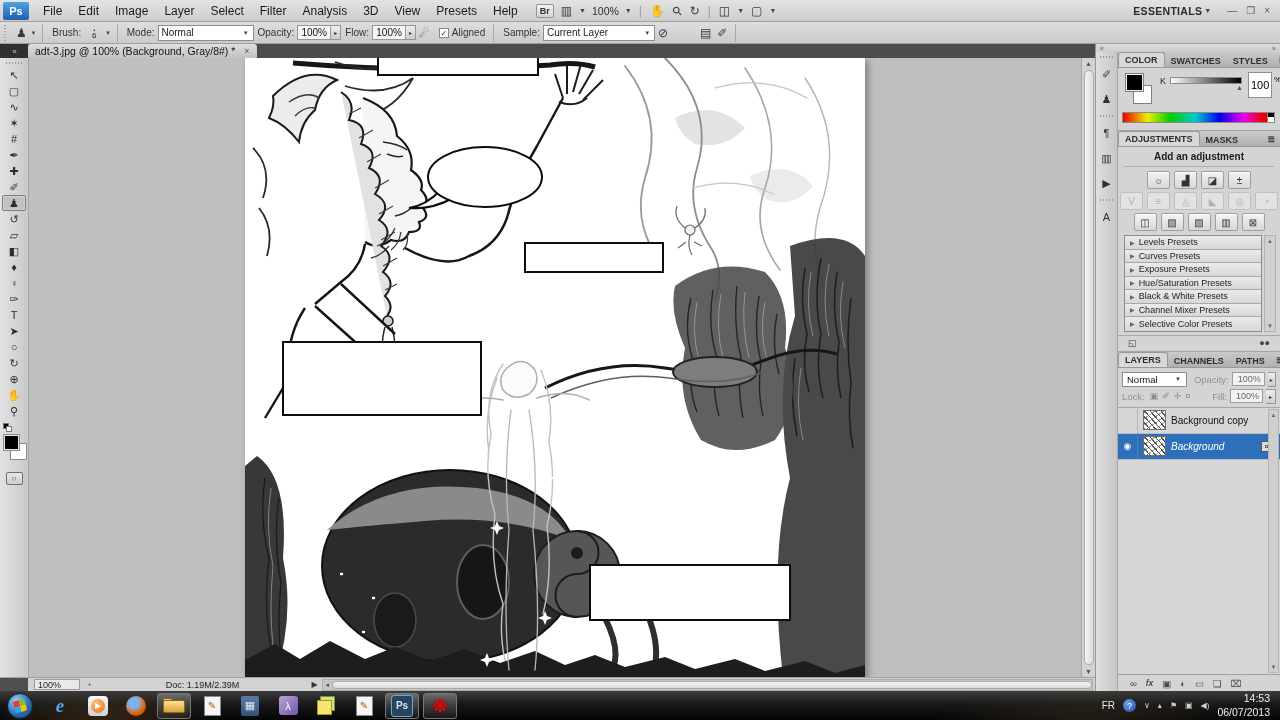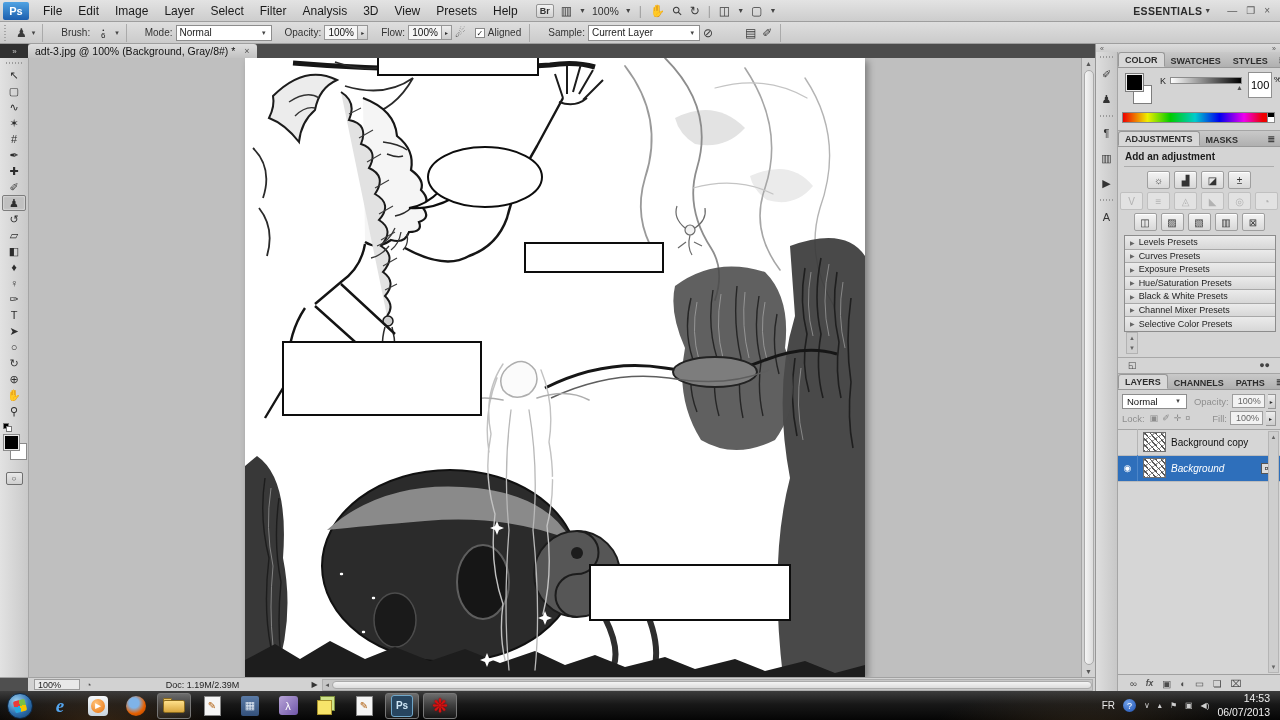--- a/index.html
+++ b/index.html
@@ -26,21 +26,21 @@
   .workspace { font-size:10.5px; font-weight:bold; color:#2c2c2c; letter-spacing:.3px; margin-right:0; }
   .win-controls { display:flex; gap:9px; margin:0 10px 0 14px; color:#5c5c5c; font-size:10px; }
 
   
   .optionsbar { position:absolute; left:0; top:22px; width:1280px; height:22px;
     background:linear-gradient(#dedede,#cbcbcb); border-bottom:1px solid #9e9e9e;
     display:flex; align-items:center; font-size:10px; color:#222; }
   .grip-v { width:5px; height:16px; margin:0 4px;
     background:repeating-linear-gradient(#a5a5a5 0 1px,transparent 1px 3px); background-size:2px 100%; background-repeat:repeat-y; }
   .ob-sep { width:1px; height:18px; background:#aaa; margin:0 5px; }
-  .ob-label { color:#333; margin:0 3px 0 13px; }
+  .ob-label { color:#333; margin:0 3px 0 4px; }
   .ob-select { height:16px; background:#fff; border:1px solid #8d8d8d; display:flex;
     align-items:center; justify-content:space-between; padding:0 3px; font-size:10px; }
   .ob-input { height:15px; width:34px; background:#f6f6f6; border:1px solid #979797;
     font-size:10px; text-align:center; color:#111; }
   .spin { width:10px; height:15px; border:1px solid #979797; border-left:none;
     background:linear-gradient(#eee,#ccc); font-size:6px; color:#333; display:flex; align-items:center; justify-content:center; }
   .checkbox { width:10px; height:10px; background:#fff; border:1px solid #888;
     font-size:8px; line-height:9px; text-align:center; color:#222; margin:0 3px 0 6px; }
   .tool-preview { display:flex; flex-direction:column; align-items:center; width:16px; line-height:6px; margin:0 2px; }
   .tool-preview .dot { font-size:6px; } .tool-preview .num { font-size:8px; color:#222; }
@@ -117,28 +117,28 @@
   .cp-thumb { position:absolute; left:118px; top:16px; font-size:7px; color:#555; }
   .cp-val { position:absolute; left:130px; top:4px; width:24px; height:26px; background:#fff; border:1px solid #909090; font-size:11px; text-align:right; padding:1px 2px; }
   .cp-pct { position:absolute; left:156px; top:7px; font-size:8px; }
   .cp-ramp { position:absolute; left:4px; top:44px; width:146px; height:11px; border:1px solid #8a8a8a;
     background:linear-gradient(to right,#e00,#ee0 17%,#0c0 33%,#0cc 50%,#00e 67%,#e0e 84%,#e00 97%,#e00); }
   .cp-bw { position:absolute; left:150px; top:44px; width:7px; height:11px; border:1px solid #8a8a8a; border-left:none;
     background:linear-gradient(#000 0 50%,#fff 50% 100%); }
 
   
   .adj-body { border-bottom:1px solid #a5a5a5; }
-  .adj-heading { font-size:10px; font-weight:bold; color:#1b1b1b; padding:4px 7px 3px; }
+  .adj-heading { font-size:10px; font-weight:bold; color:#1b1b1b; padding:4px 7px 3px;text-align:center; }
   .adj-rule { height:1px; background:#adadad; margin:1px 6px 4px; }
   .adj-row { display:flex; justify-content:center; gap:4px; margin:3px 0; }
   .adj-btn { width:23px; height:18px; border:1px solid #9f9f9f; border-radius:2px;
     background:linear-gradient(#f4f4f4,#d8d8d8); font-size:10px; color:#333;
     display:flex; align-items:center; justify-content:center; box-shadow:inset 0 1px 0 #fff; }
   .adj-btn.dim { color:#b2b2b2; border-color:#c0c0c0; background:#e2e2e2; box-shadow:none; }
-  .preset-wrap { display:flex; margin:4px 4px 2px 6px;flex-direction:column; }
+  .preset-wrap { display:flex; margin:4px 4px 2px 6px; }
   .preset-list { flex:1; border:1px solid #8c8c8c; background:#cfcfcf; }
   .preset-item { height:13.5px; display:flex; align-items:center; font-size:9px; color:#1d1d1d;
     background:linear-gradient(#ebebeb,#d7d7d7); border-bottom:1px solid #a8a8a8; }
   .preset-item:last-child { border-bottom:none; }
   .preset-item .tri { font-size:6px; color:#666; margin:0 4px 0 5px; }
   .preset-scroll { width:12px; margin-left:2px; background:#d0d0d0; border:1px solid #b2b2b2;
     display:flex; flex-direction:column; justify-content:space-between; align-items:center; }
   .preset-scroll span { font-size:6px; color:#666; padding:2px 0; }
   .adj-foot { height:16px; border-top:1px solid #a8a8a8; margin-top:3px; display:flex; align-items:center;
     justify-content:space-between; padding:0 10px; font-size:9px; color:#444; }

